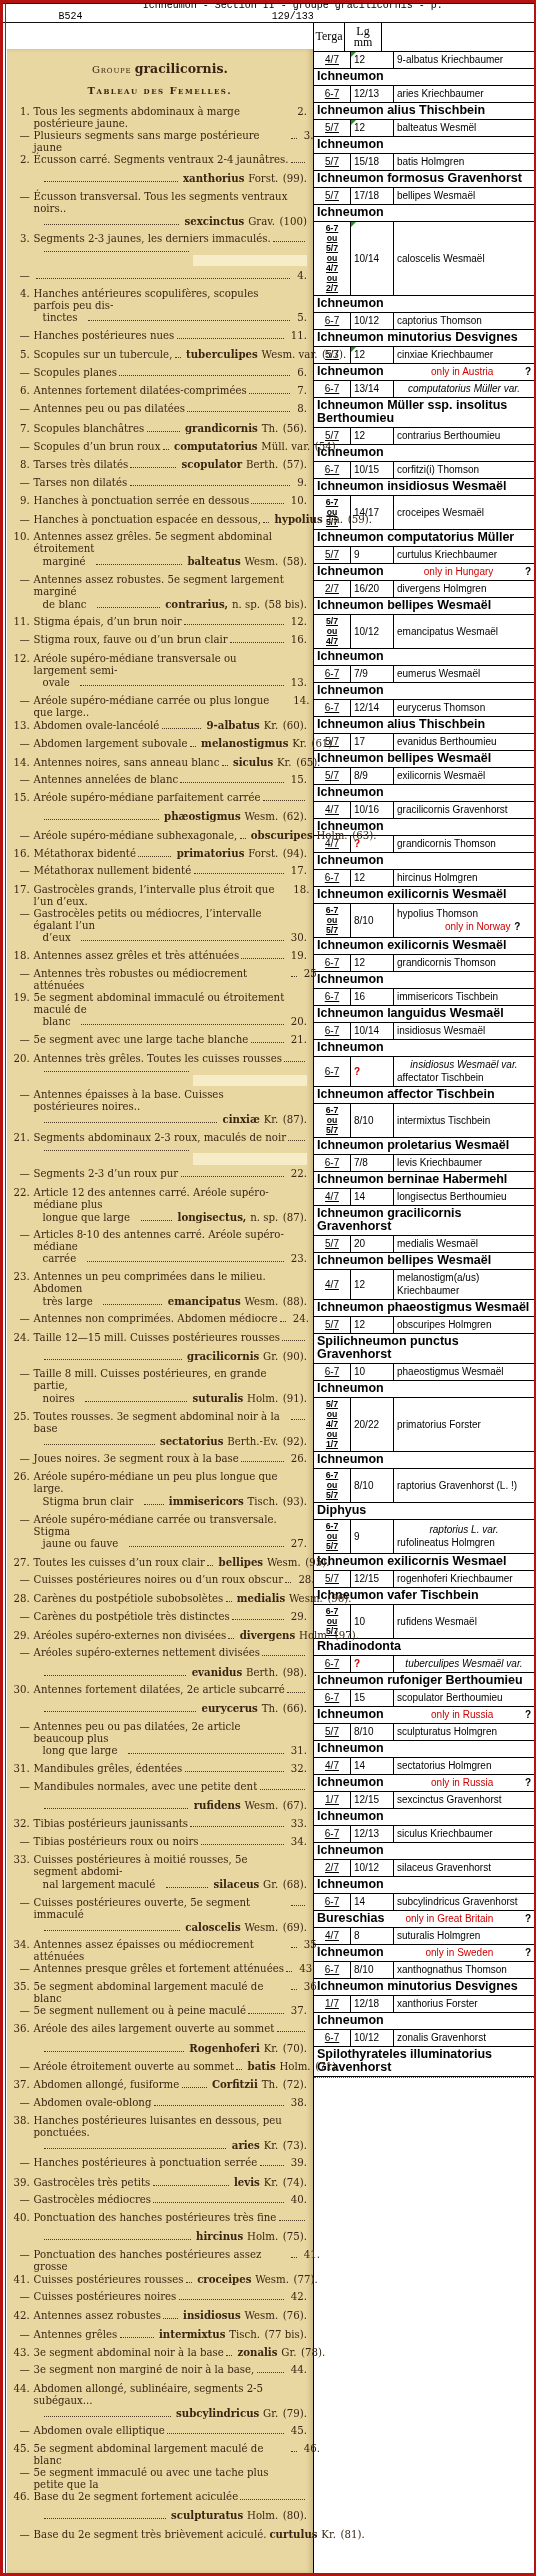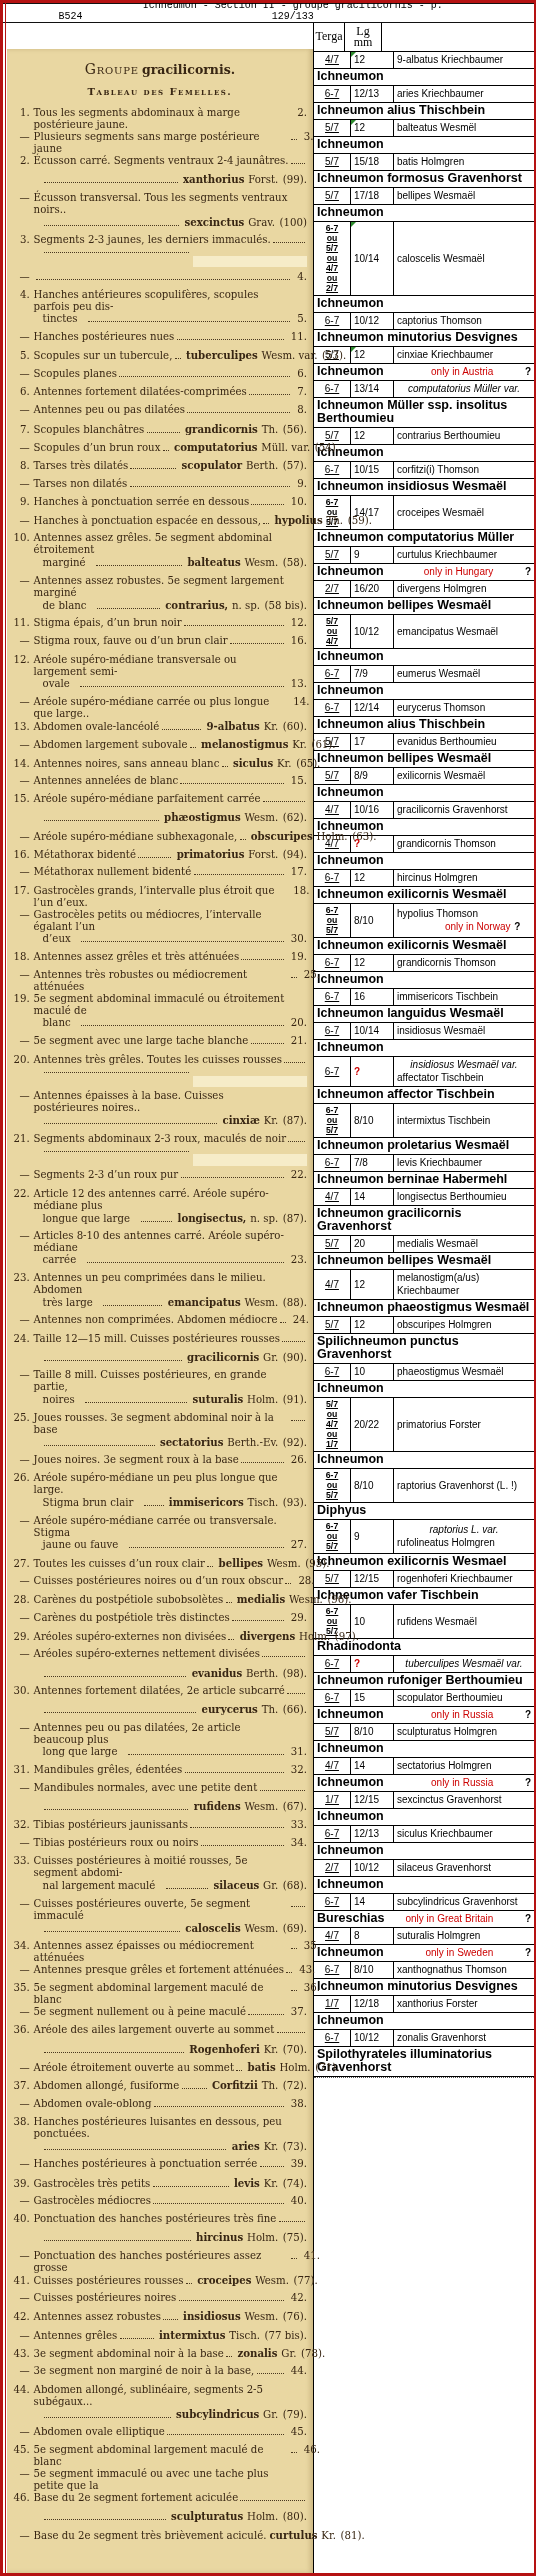--- a/index.html
+++ b/index.html
@@ -10,21 +10,21 @@
   .hdr{height:17.5px;border-top:0.8px solid #111;border-bottom:1.5px solid #111;display:flex;align-items:flex-end;
        font-family:Liberation Mono, monospace;font-size:10px;color:#000;background:#fff;padding-left:48px;}
   .hdr .code{margin-left:7.6px;width:84px;flex:none;}
   .hdr .title{flex:1;text-align:center;margin-right:91px;}
   
   .main{display:flex;align-items:stretch;height:calc(100% - 20px);}
   .scancol{width:310px;flex:none;position:relative;background:#fff;}
   .page{position:absolute;top:26px;left:3.8px;right:0;bottom:0;background:#e9d7a2;color:#382613;
         font-family:"DejaVu Serif","Liberation Serif",serif;box-shadow:inset -3px 0 4.6px rgba(120,90,40,.25);}
   .ptitle{text-align:center;margin-top:12px;font-size:10px;}
-  .grp{font-variant:small-caps;letter-spacing:0.8px;font-size:14px;}
+  .grp{font-variant:small-caps;letter-spacing:0.8px;font-size:10px;}
   .gname{font-weight:bold;font-size:12.5px;}
   .subtitle{text-align:center;font-variant:small-caps;letter-spacing:1.5px;font-size:10px;margin:9px 0 10.6px 0;font-weight:bold;}
   .kline{display:flex;align-items:baseline;min-height:18.3px;padding-right:6px;font-size:10.2px;line-height:12px;}
   .knum{width:23px;flex:none;text-align:right;padding-right:3.8px;}
   .ktext{flex:none;max-width:255px;}
   .cont .ktext{padding-left:9px;}
   .cont .kdots{margin-left:10.6px;}
   .kdots{flex:1;border-bottom:1.5px dotted #4a3820;margin:0 2.3px 3px 2.3px;min-width:6px;}
   .kfill{flex:1;}
   .kwo{flex:none;width:114px;height:11.4px;background:#f6ecc8;align-self:center;margin-left:1.5px;}
@@ -467,21 +467,21 @@
             <div class="kline cont">
               <span class="knum"></span>
               <span class="ktext">noires</span>
               <span class="kdots"></span>
               <span class="kspec">suturalis</span>
               <span class="kauth">Holm.</span>
               <span class="kref">(91).</span>
             </div>
             <div class="kline">
               <span class="knum">25.</span>
-              <span class="ktext">Joues rousses. 3e segment abdominal noir à la base</span>
+              <span class="ktext">Toutes rousses. 3e segment abdominal noir à la base</span>
               <span class="kdots"></span>
             </div>
             <div class="kline cont">
               <span class="knum"></span>
               <span class="kdots"></span>
               <span class="kspec">sectatorius</span>
               <span class="kauth">Berth.-Ev.</span>
               <span class="kref">(92).</span>
             </div>
             <div class="kline">

